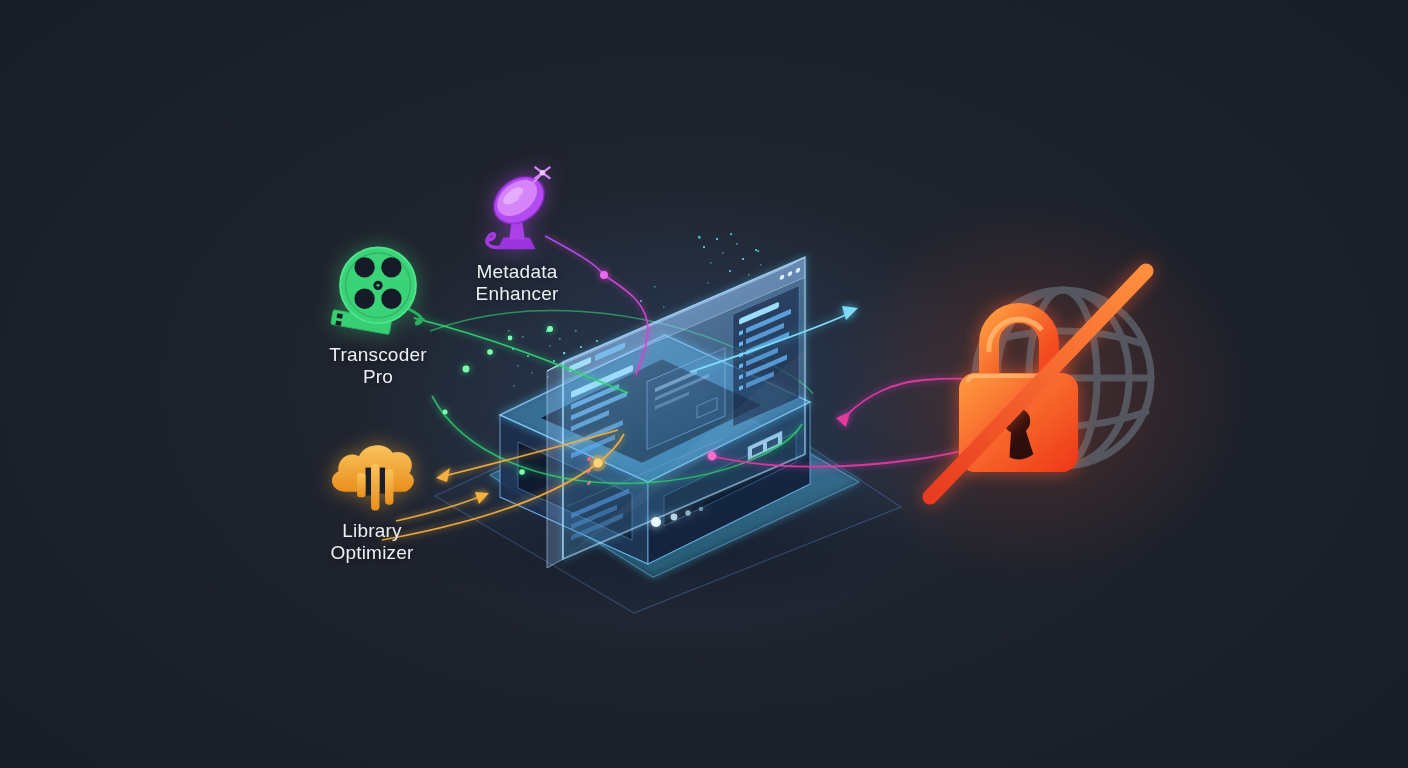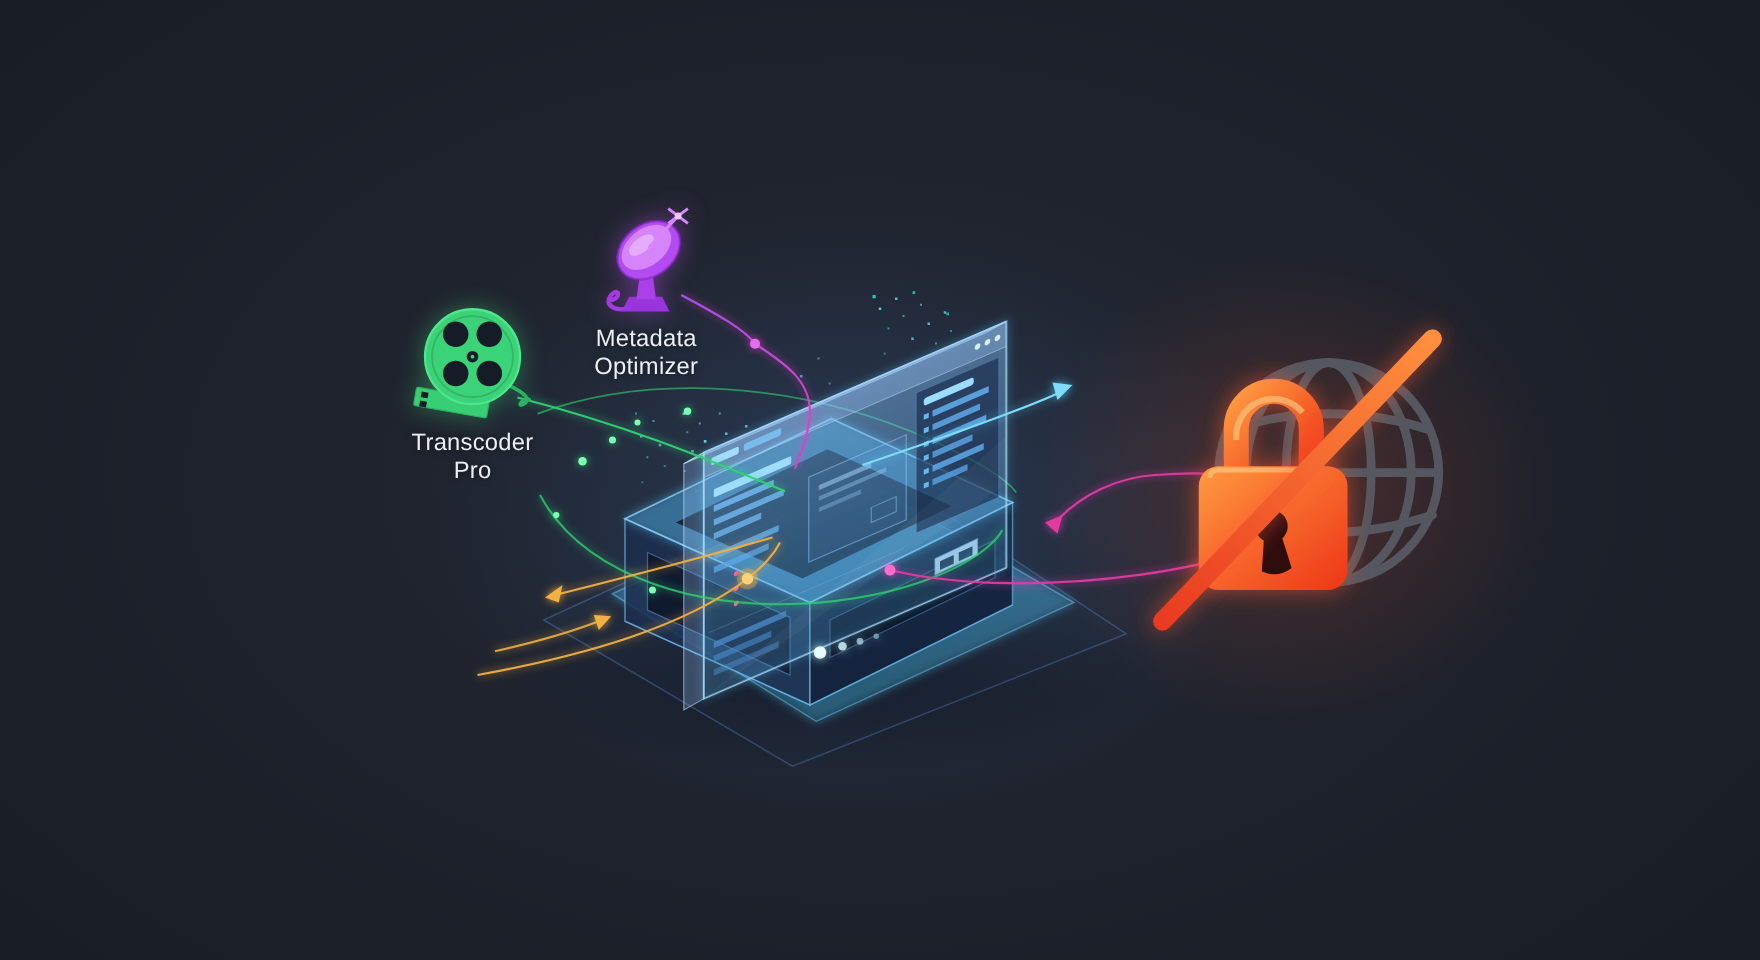--- a/index.html
+++ b/index.html
@@ -281,21 +281,21 @@
       <g transform="translate(2,-10) rotate(-38)">
         <ellipse cx="0" cy="0" rx="28" ry="21" fill="#b44bf0"></ellipse>
         <ellipse cx="0" cy="-3" rx="23" ry="15" fill="#d887fa" opacity=".95"></ellipse>
         <ellipse cx="-2" cy="-7" rx="12" ry="6" fill="#eab6fd" opacity=".8"></ellipse>
         <ellipse cx="0" cy="0" rx="28" ry="21" fill="none" stroke="#8826cc" stroke-width="2" opacity=".6"></ellipse>
       </g>
       <line x1="2" y1="-12" x2="26" y2="-38" stroke="#d887fa" stroke-width="2.5"></line>
       <path d="M 18 -44 L 34 -32 M 34 -44 L 18 -32" stroke="#d887fa" stroke-width="2.4" fill="none"></path>
       <circle cx="26" cy="-38" r="2.8" fill="#efc6ff"></circle>
     </svg>
-    <div class="plugin-label">Metadata Optimizer</div>
+    <div class="plugin-label">Metadata Enhancer</div>
   </div>
 
   <div class="plugin" style="left:303px;top:240px;align-items:center;">
     <svg class="plugin-icon glow-green" width="96" height="100" viewBox="-50 -54 100 108">
       <g transform="rotate(10 -16 34)">
         <rect x="-50" y="27" width="64" height="16" rx="2" fill="#38cf74" stroke="#2bb261" stroke-width="1"></rect>
         <rect x="-45" y="30" width="6" height="5" fill="#161d29"></rect>
         <rect x="-45" y="38" width="6" height="5" fill="#161d29"></rect>
       </g>
       <path d="M 32 20 C 46 27 51 32 44 36 C 39 39 41 32 49 32" fill="none" stroke="#2bb261" stroke-width="3.2" stroke-linecap="round"></path>
@@ -304,14 +304,31 @@
       <circle cx="-14.5" cy="-24.5" r="11" fill="#151c28"></circle>
       <circle cx="14.5" cy="-24.5" r="11" fill="#151c28"></circle>
       <circle cx="-14.5" cy="9.5" r="11" fill="#151c28"></circle>
       <circle cx="14.5" cy="9.5" r="11" fill="#151c28"></circle>
       <circle cx="0" cy="-5" r="5" fill="#151c28"></circle>
       <circle cx="0" cy="-5" r="1.6" fill="#3bd377"></circle>
     </svg>
     <div class="plugin-label">Transcoder Pro</div>
   </div>
 
+  <div class="plugin" style="left:297px;top:434px;">
+    <svg class="plugin-icon glow-amber" width="96" height="82" viewBox="-48 -44 96 88">
+      <defs>
+        <linearGradient id="gCloud" x1="0" y1="0" x2="0" y2="1">
+          <stop offset="0%" stop-color="#f9c35b"></stop>
+          <stop offset="100%" stop-color="#e98f1c"></stop>
+        </linearGradient>
+      </defs>
+      <path d="M -28 18 C -44 18 -48 2 -36 -4 C -38 -18 -24 -26 -14 -20 C -8 -34 14 -36 22 -24 C 38 -28 48 -14 40 -2 C 48 2 46 14 36 18 Z" fill="url(#gCloud)"></path>
+      <rect x="-7" y="-8" width="6" height="30" fill="#1c202a"></rect>
+      <rect x="8" y="-8" width="6" height="28" fill="#1c202a"></rect>
+      <rect x="-16" y="-2" width="9" height="26" rx="3" fill="url(#gCloud)"></rect>
+      <rect x="-1" y="-12" width="9" height="50" rx="4" fill="url(#gCloud)"></rect>
+      <rect x="14" y="-6" width="9" height="38" rx="4" fill="url(#gCloud)"></rect>
+    </svg>
+    <div class="plugin-label">Library Optimizer</div>
+  </div>
 
 </div>
 
 </body></html>

